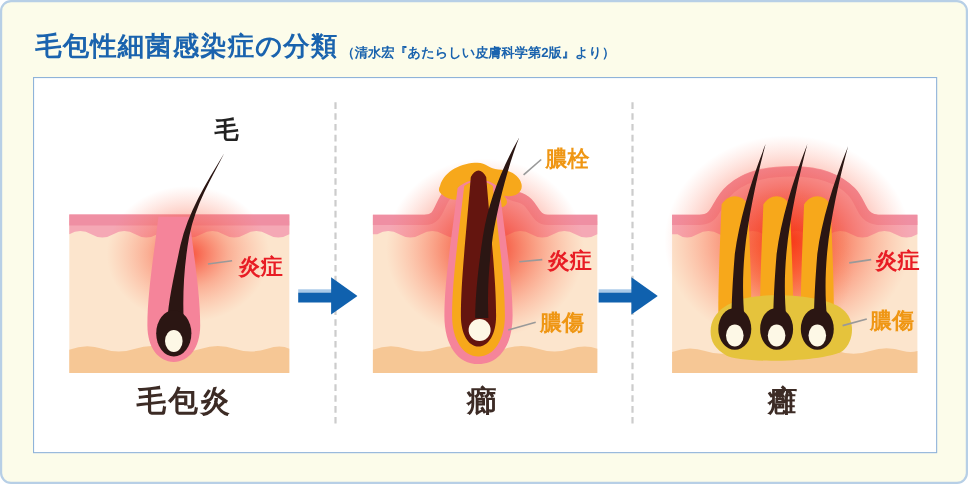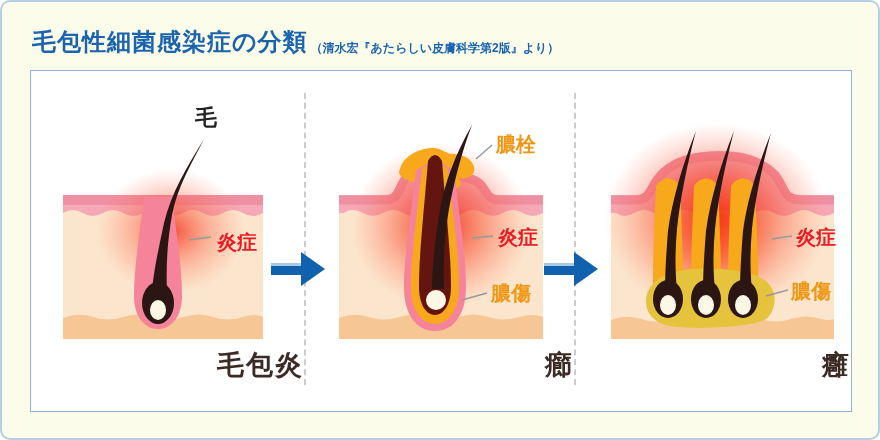--- a/index.html
+++ b/index.html
@@ -19,21 +19,21 @@
   }
   .divider{position:absolute;top:22px;height:292px;width:0;border-left:2px dashed var(--divider-gray,#cccccc);}
   .divider.d1{left:273px;}
   .divider.d2{left:543px;}
   .fig{position:absolute;top:0;height:340px;}
   .fig svg{position:absolute;left:0;top:20px;display:block;}
   .fig1{left:0;width:273px;}
   .fig2{left:273px;width:270px;}
   .fig3{left:543px;width:277px;}
   .caption{
-    position:absolute;top:276px;left:0;right:0;text-align:right;
+    position:absolute;top:276px;left:0;right:0;text-align:center;
     font-size:27px;font-weight:600;color:var(--caption-dark,#3c2b25);letter-spacing:2px;
   }
   .arrow{position:absolute;top:179px;width:54px;height:38px;}
   .arrow.a1{left:240px;}
   .arrow.a2{left:513px;}
   
   .c-derm{fill:var(--skin-dermis,#fce5cd);}
   .c-sub{fill:var(--skin-subcutis,#f6c795);}
   .c-epi{fill:var(--skin-pink,#f5a8b5);}
   .c-epi-dark{fill:var(--skin-dark-pink,#ef8fa3);}

